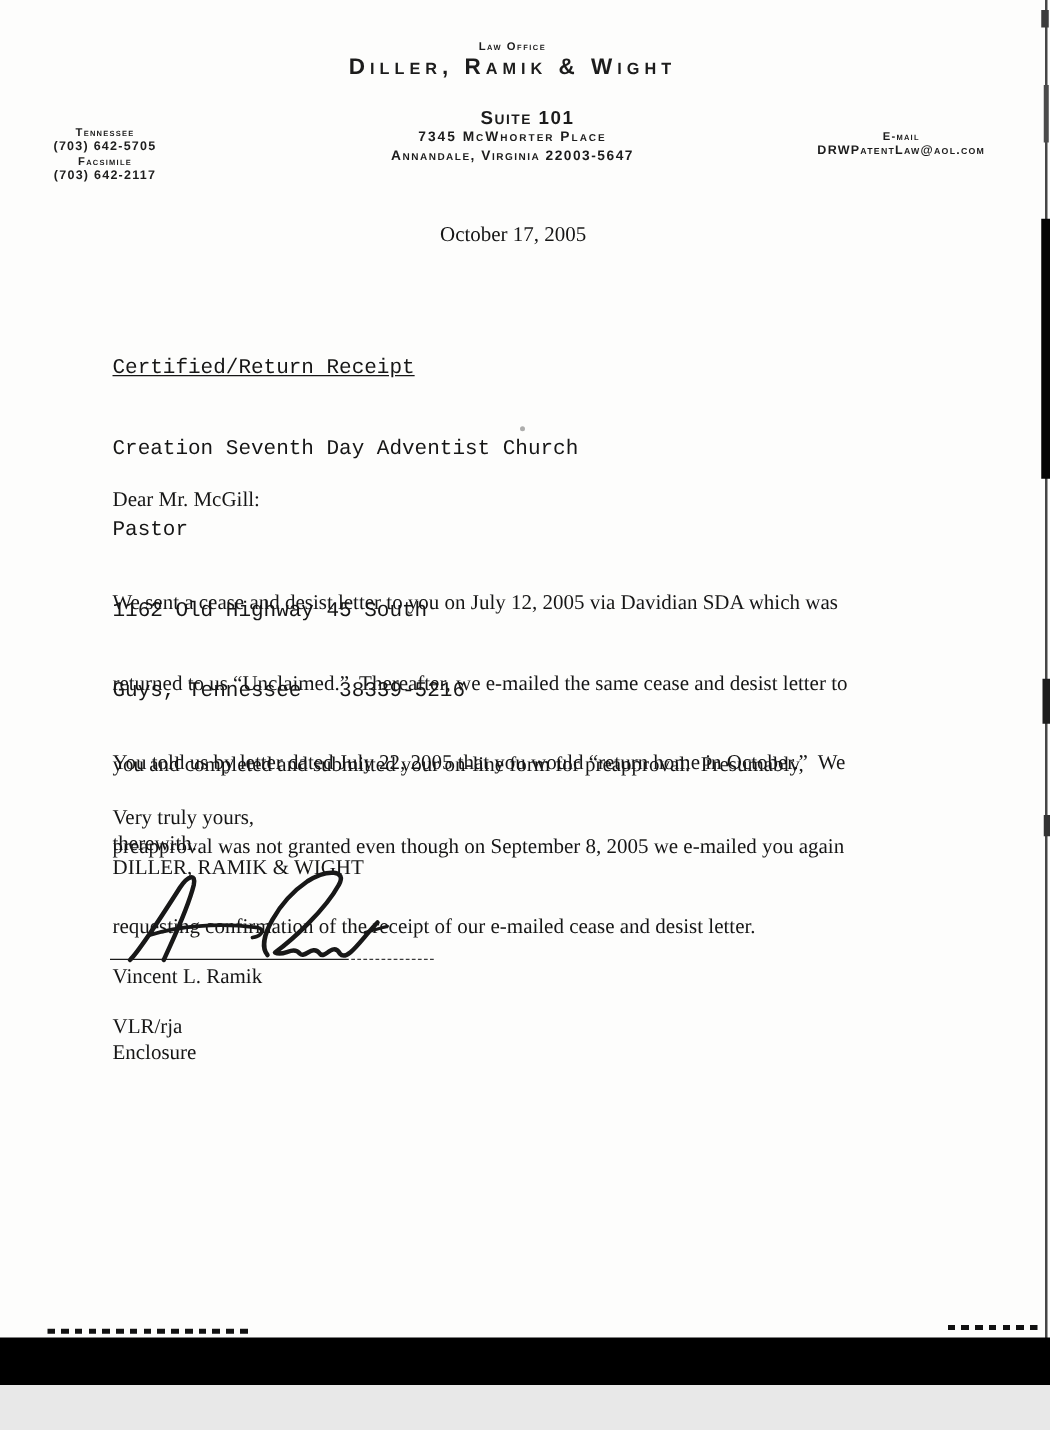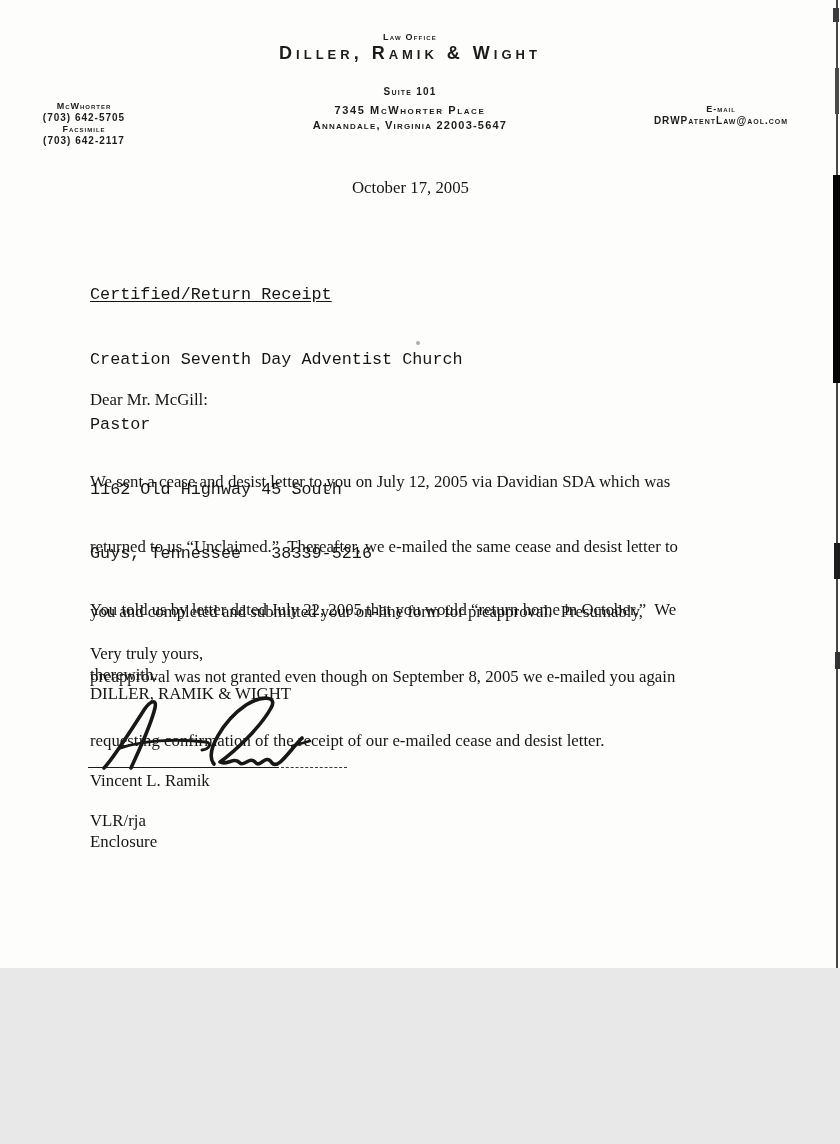--- a/index.html
+++ b/index.html
@@ -1,27 +1,27 @@
 <!DOCTYPE html>
 <html><head>
 <meta charset="utf-8">
 <style>
   html,body{margin:0;padding:0;background:#e8e8e8;}
   #page{
-    position:relative;width:840px;height:968px;background:#fdfdfc;
+    position:relative;width:840px;height:1108px;background:#fdfdfc;
     overflow:hidden;font-family:"Liberation Serif",serif;color:#161616;
   }
   
   .lh{position:absolute;left:0;width:820px;text-align:center;
       font-family:"Liberation Sans",sans-serif;font-variant:small-caps;
       font-weight:700;color:#1c1c1c;}
   .lh-office{top:32px;font-size:9px;letter-spacing:1.2px;}
   .lh-firm{top:43px;font-size:18px;letter-spacing:4px;}
   .lh-practice{top:72px;font-size:10.5px;letter-spacing:1.6px;}
-  .lh-suite{top:86px;font-size:10px;letter-spacing:1.2px;}
+  .lh-suite{top:86px;font-size:15px;letter-spacing:1.2px;padding-left:12px;}
   .lh-street{top:104px;font-size:11px;letter-spacing:1.6px;}
   .lh-city{top:119px;font-size:11px;letter-spacing:1.2px;}
   .contact{position:absolute;text-align:center;
       font-family:"Liberation Sans",sans-serif;font-variant:small-caps;
       font-weight:700;color:#1c1c1c;}
   .contact .lbl{font-size:9px;letter-spacing:1px;line-height:11px;}
   .contact .val{font-size:10px;letter-spacing:1px;line-height:12px;}
   #contact-left{left:18px;top:101px;width:132px;}
   #contact-right{left:642px;top:104px;width:158px;}
   
@@ -65,21 +65,21 @@
 
 <div id="page">
 
   <div class="lh lh-office">Law Office</div>
   <div class="lh lh-firm">Diller, Ramik &amp; Wight</div>
   <div class="lh lh-suite">Suite 101</div>
   <div class="lh lh-street">7345 McWhorter Place</div>
   <div class="lh lh-city">Annandale, Virginia 22003-5647</div>
 
   <div id="contact-left" class="contact">
-    <div class="lbl">McWhorter</div>
+    <div class="lbl">Tennessee</div>
     <div class="val">(703) 642-5705</div>
     <div class="lbl">Facsimile</div>
     <div class="val">(703) 642-2117</div>
   </div>
 
   <div id="contact-right" class="contact">
     <div class="lbl">E-mail</div>
     <div class="val">DRWPatentLaw@aol.com</div>
   </div>
 

